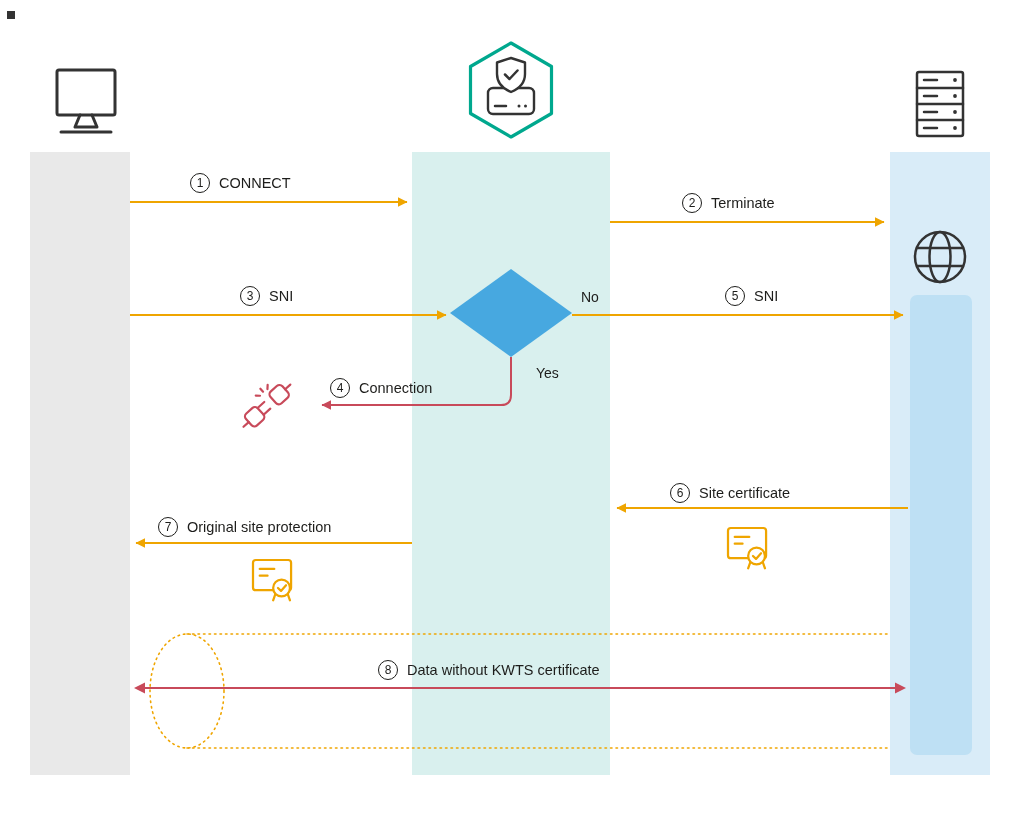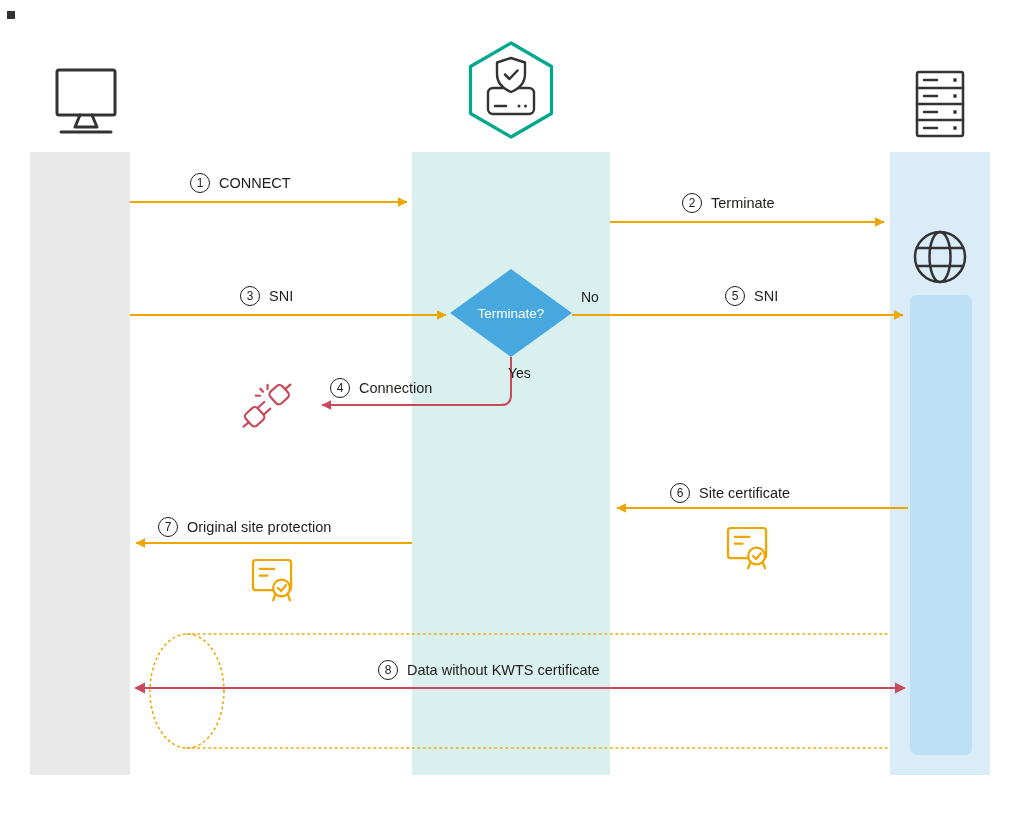--- a/index.html
+++ b/index.html
@@ -177,15 +177,14 @@
     <span class="step-num">7</span>
     <span>Original site protection</span>
   </div>
 
   <div class="step-label" style="left:378px;top:660px">
     <span class="step-num">8</span>
     <span>Data without KWTS certificate</span>
   </div>
 
   <div class="plain-label" style="left:581px;top:289px">No</div>
-  <div class="plain-label" style="left:508px;top:365px">Yes</div>
-  <div class="diamond-label">Terminate?</div>
+  <div class="plain-label" style="left:536px;top:365px">Yes</div>
 </div>
 
 </body></html>

